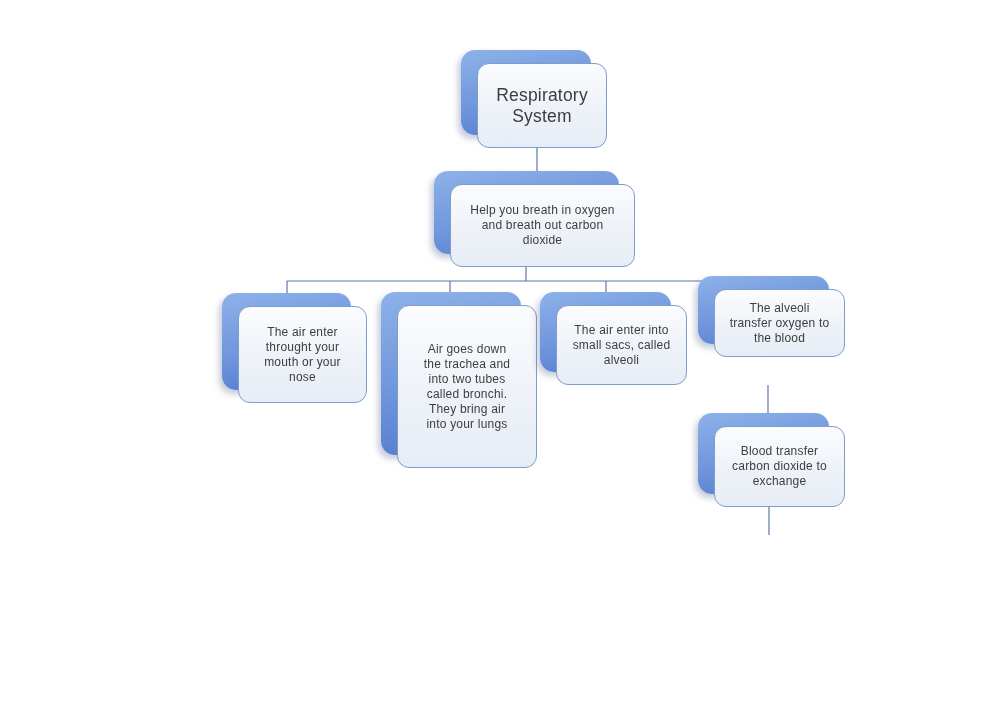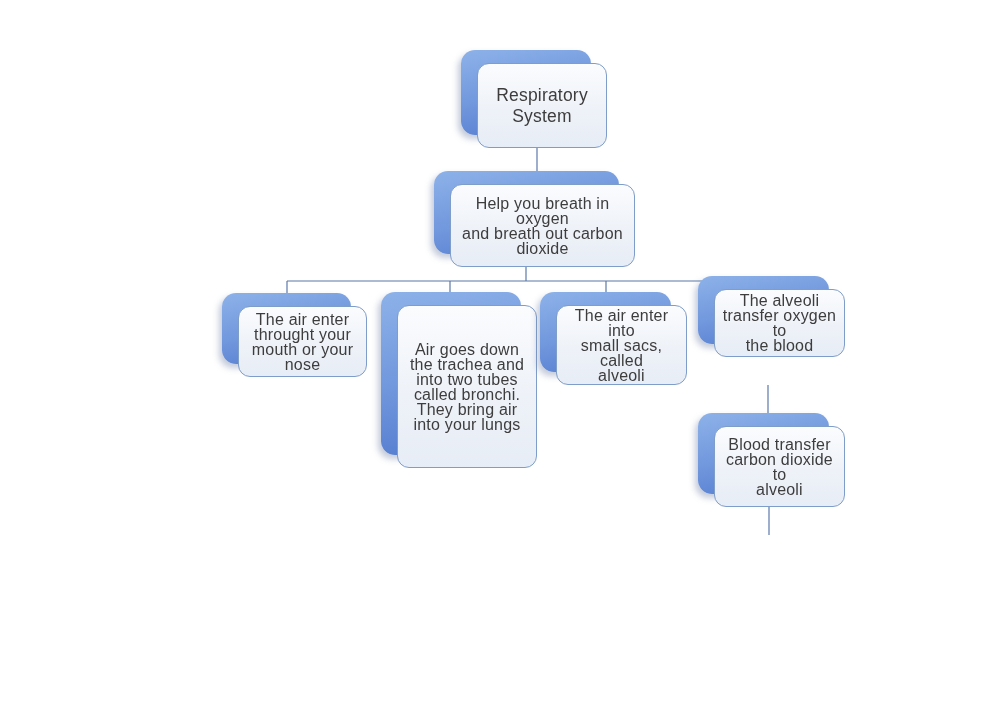--- a/index.html
+++ b/index.html
@@ -53,21 +53,21 @@
       var(--face-fill-mid) 55%,
       var(--face-fill-bottom) 100%);
     display: flex;
     align-items: center;
     justify-content: center;
     text-align: center;
     padding: 5px;
   }
   .node .label {
     white-space: pre-line;
-    font-size: 16px;
+    font-size: 12px;
     line-height: 15px;
     color: var(--text);
     letter-spacing: 0.2px;
   }
   .node--title .label {
     font-size: 17.5px;
     line-height: 21px;
   }
 </style>
 </head>
@@ -99,21 +99,21 @@
 
   <div class="node" style="left:450px; top:184px; width:185px; height:83px;">
     <div class="panel"></div>
     <div class="face">
       <div class="label">Help you breath in oxygen
 and breath out carbon
 dioxide</div>
     </div>
   </div>
 
-  <div class="node" style="left:238px; top:306px; width:129px; height:71px;text-decoration:underline;">
+  <div class="node" style="left:238px; top:306px; width:129px; height:97px;text-decoration:underline;">
     <div class="panel"></div>
     <div class="face">
       <div class="label">The air enter
 throught your
 mouth or your
 nose</div>
     </div>
   </div>
 
   <div class="node" style="left:397px; top:305px; width:140px; height:163px;">
@@ -144,18 +144,18 @@
 transfer oxygen to
 the blood</div>
     </div>
   </div>
 
   <div class="node" style="left:714px; top:426px; width:131px; height:81px;">
     <div class="panel"></div>
     <div class="face">
       <div class="label">Blood transfer
 carbon dioxide to
-alveoli</div>
+exchange</div>
     </div>
   </div>
 
 
 </div>
 
 </body></html>

